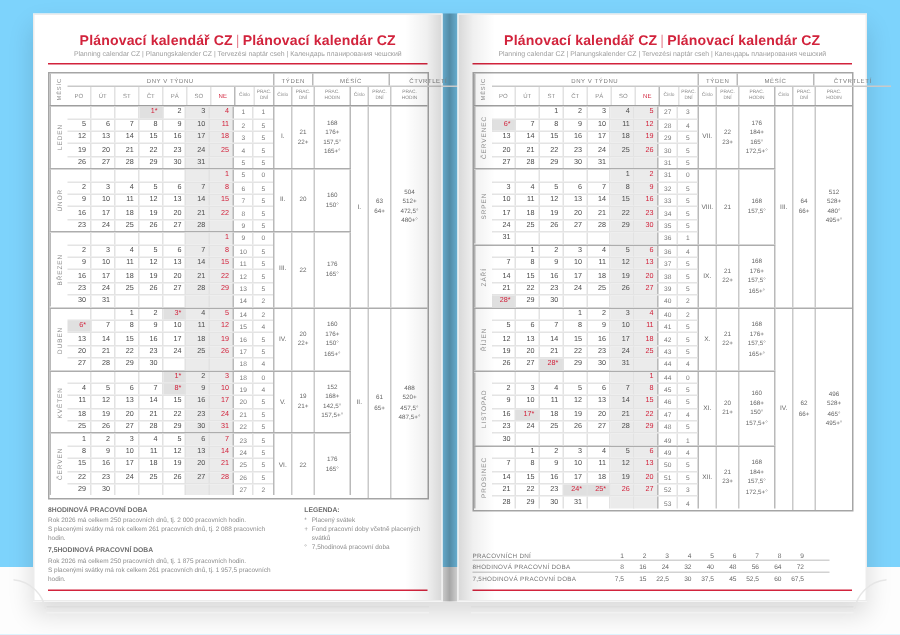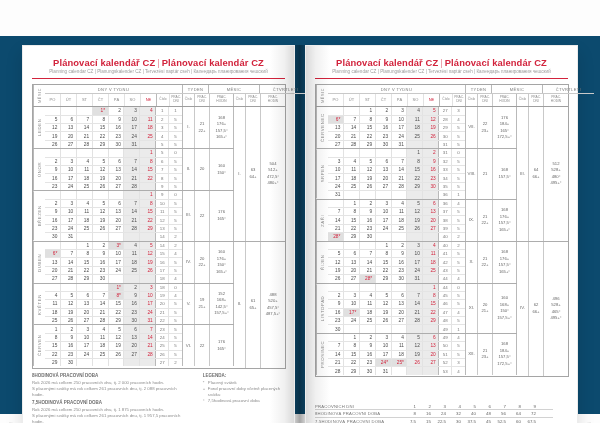--- a/index.html
+++ b/index.html
@@ -1,18 +1,18 @@
 <!DOCTYPE html>
 <html style="--red: #d2233c; --we: #ebebeb; --hol: #e0e0e0;"><head>
 <meta charset="utf-8">
 <style>
   * { margin:0; padding:0; box-sizing:border-box; }
   html,body { width:600px; height:423px; overflow:hidden; background:#fdfdfd;
               font-family:"Liberation Sans", sans-serif; }
-  .scene { position:relative; width:600px; height:378px; background:#0c4a6e;margin-top:36px; }
+  .scene { position:relative; width:600px; height:378px; background:#7dd3fc; }
 
   .spread { position:absolute; left:22px; top:9px; width:556px; height:392px;
             display:flex; box-shadow:0 8px 16px rgba(0,0,0,.14); }
   .page { position:relative; width:273px; height:392px; background:#fff;
           padding:11px 9px 6px; display:flex; flex-direction:column; border:1px solid #ececec; }
   .page.left::after  { content:''; position:absolute; top:0; right:0; width:24px; height:100%;
       background:linear-gradient(to right, rgba(0,0,0,0), rgba(0,0,0,.06) 60%, rgba(0,0,0,.15)); pointer-events:none; }
   .page.right::after { content:''; position:absolute; top:0; left:0; width:24px; height:100%;
       background:linear-gradient(to left, rgba(0,0,0,0), rgba(0,0,0,.06) 60%, rgba(0,0,0,.15)); pointer-events:none; }
   .spine { width:10px; background:linear-gradient(to right, rgba(0,0,0,.20), rgba(0,0,0,.34) 48%, rgba(0,0,0,.18)); }

